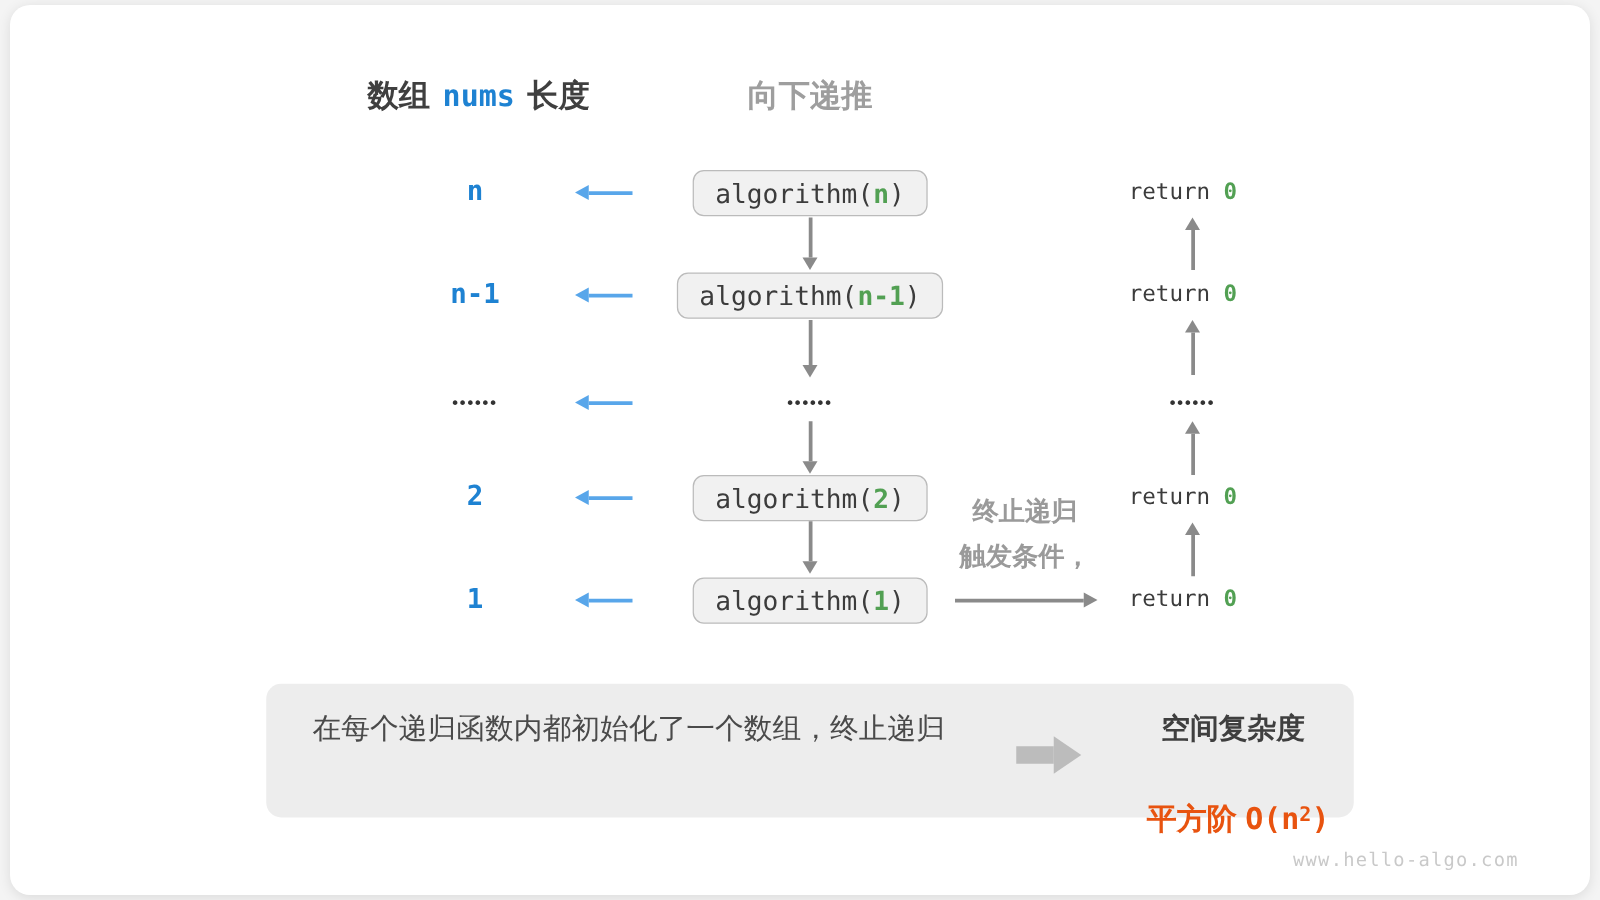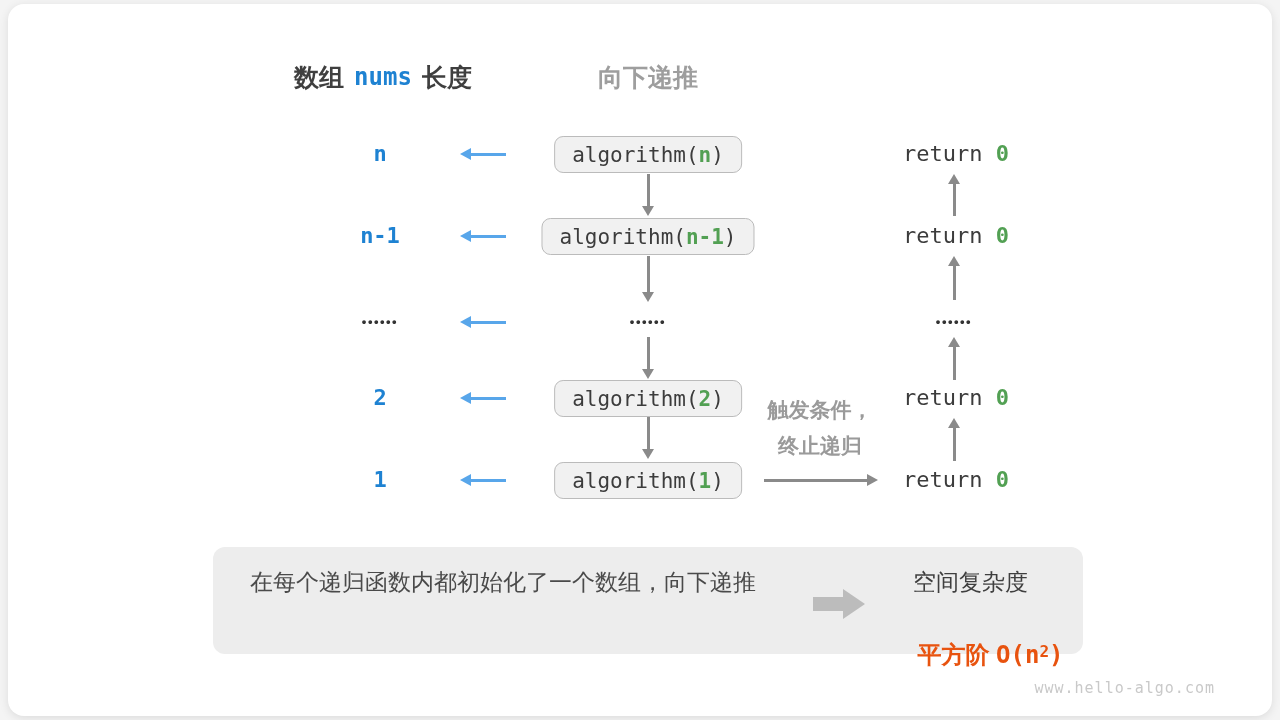--- a/index.html
+++ b/index.html
@@ -61,21 +61,21 @@
   .call-box{
     left:640px;transform:translateX(-50%);
     height:37px;display:inline-flex;align-items:center;
     padding:0 17px;background:var(--box-bg);
     border:1.5px solid var(--box-border);border-radius:9px;
     font-size:21px;color:var(--dark);white-space:pre;
   }
   .call-box .param{color:var(--green);font-weight:bold;}
 
   
-  .ret{height:30px;line-height:30px;font-size:22px;color:var(--dark);white-space:pre;}
+  .ret{height:30px;line-height:30px;font-size:18px;color:var(--dark);white-space:pre;}
   .ret .zero{color:var(--green);font-weight:bold;}
 
   
   .arrow-v{display:flex;flex-direction:column;align-items:center;width:12px;}
   .arrow-v .line{width:3px;flex:1;background:var(--arrow-gray);}
   .arrow-v .head-down{width:0;height:0;border-left:6px solid transparent;border-right:6px solid transparent;border-top:10px solid var(--arrow-gray);}
   .arrow-v .head-up{width:0;height:0;border-left:6px solid transparent;border-right:6px solid transparent;border-bottom:10px solid var(--arrow-gray);}
 
   
   .arrow-right{display:flex;align-items:center;height:12px;}
@@ -100,22 +100,22 @@
   .formula{
     left:0;top:56px;width:580px;height:34px;line-height:34px;
     text-align:center;font-size:24px;font-weight:bold;white-space:pre;color:#4a4a4a;
   }
   .formula .blue{color:var(--blue);}
   .formula .cjk-paren{font-family:"Liberation Sans","DejaVu Sans",sans-serif;}
   .block-arrow{left:600px;top:42px;width:52px;height:30px;}
   .block-arrow .rect{position:absolute;left:0;top:8px;width:30px;height:14px;background:var(--block-arrow);}
   .block-arrow .tri{position:absolute;left:30px;top:0;width:0;height:0;border-top:15px solid transparent;border-bottom:15px solid transparent;border-left:22px solid var(--block-arrow);}
   .complexity-title{
-    left:655px;top:20px;width:205px;height:30px;line-height:30px;
-    text-align:center;font-size:23px;font-weight:normal;color:var(--cjk-dark);
+    left:671px;top:20px;width:205px;height:30px;line-height:30px;
+    text-align:center;font-size:23px;font-weight:bold;color:var(--cjk-dark);
   }
   .complexity-value{
     left:655px;top:54px;width:205px;height:34px;line-height:34px;
     text-align:center;font-size:24px;font-weight:bold;color:var(--orange);white-space:pre;
   }
   .complexity-value .o-mono{font-family:"DejaVu Sans Mono","Liberation Mono",monospace;}
   .complexity-value sup{font-size:16px;vertical-align:6px;}
 
   #watermark{
     right:57px;bottom:19px;font-size:15px;color:var(--watermark);letter-spacing:1px;
@@ -177,22 +177,22 @@
   <div class="abs arrow-v" style="left:634px;top:333px;height:42px;">
       <span class="line"></span>
       <span class="head-down"></span>
     </div>
   <div class="abs arrow-v" style="left:634px;top:413px;height:42px;">
       <span class="line"></span>
       <span class="head-down"></span>
     </div>
 
   <div class="abs annotation" style="left:752px;top:388px;">
+    <div>终止递归</div>
     <div>触发条件，</div>
-    <div>终止递归</div>
   </div>
 
   <div class="abs arrow-right" style="left:756px;top:470px;width:114px;">
       <span class="line"></span>
       <span class="head"></span>
     </div>
 
   <div class="abs ret mono" style="left:895px;top:135px;"><span>return </span><span class="zero">0</span></div>
   <div class="abs ret mono" style="left:895px;top:217px;"><span>return </span><span class="zero">0</span></div>
   <div class="abs dots" style="left:876px;top:303px;width:140px;">••••••</div>
@@ -210,21 +210,21 @@
   <div class="abs arrow-v" style="left:940px;top:333px;height:43px;">
       <span class="head-up"></span>
       <span class="line"></span>
     </div>
   <div class="abs arrow-v" style="left:940px;top:414px;height:43px;">
       <span class="head-up"></span>
       <span class="line"></span>
     </div>
 
   <div id="summary" class="abs">
-    <div class="abs summary-line1">在每个递归函数内都初始化了一个数组，向下递推</div>
+    <div class="abs summary-line1">在每个递归函数内都初始化了一个数组，终止递归</div>
     <div class="abs block-arrow">
       <span class="rect"></span>
       <span class="tri"></span>
     </div>
     <div class="abs complexity-title">空间复杂度</div>
     <div class="abs complexity-value">
       <span>平方阶 </span><span class="o-mono"><span>O(n</span><sup>2</sup><span>)</span></span>
     </div>
   </div>
 

